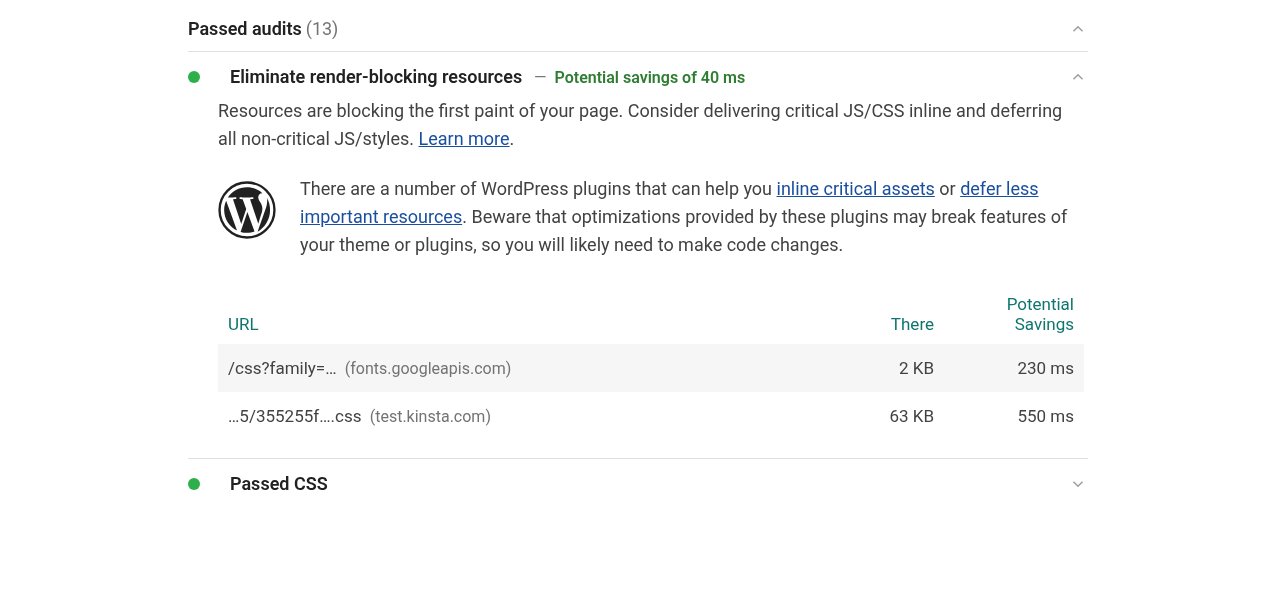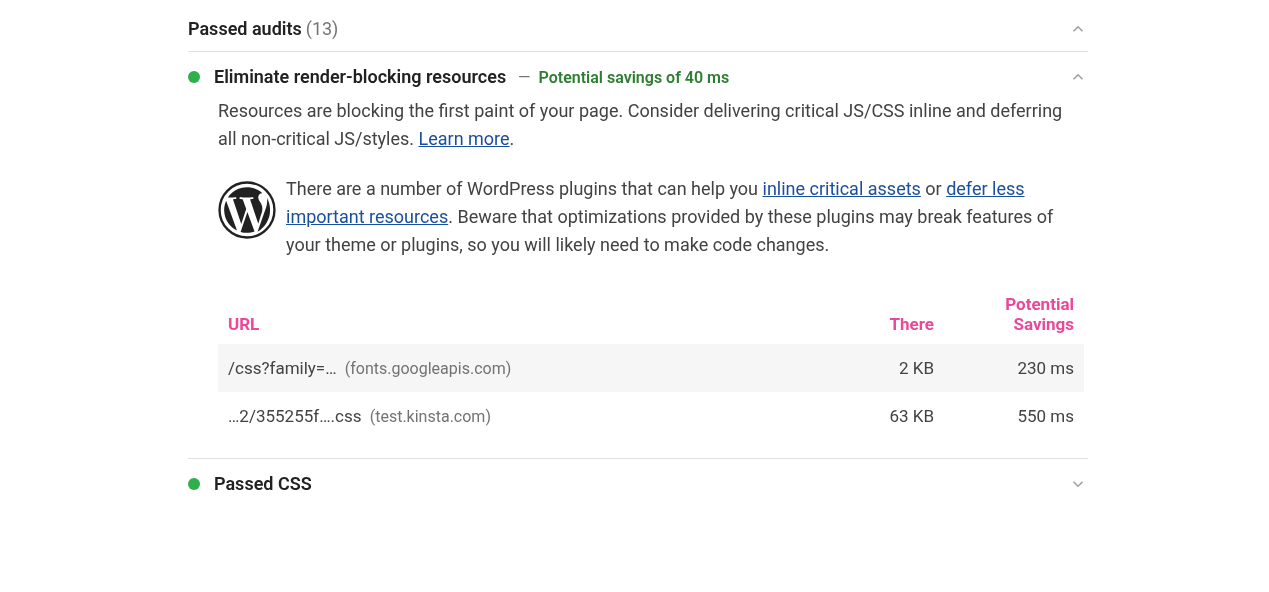--- a/index.html
+++ b/index.html
@@ -39,21 +39,21 @@
   .audit-row {
     display: flex;
     align-items: center;
     justify-content: space-between;
     padding: 14px 0 10px 0;
     cursor: pointer;
   }
   .audit-row-left {
     display: flex;
     align-items: center;
-    gap: 14px;
+    gap: 30px;
   }
   .dot {
     width: 12px;
     height: 12px;
     border-radius: 50%;
     background: #2db04a;
     flex-shrink: 0;
   }
   .audit-title {
     font-size: 18px;
@@ -84,21 +84,21 @@
   }
   .audit-desc {
     font-size: 18px;
     line-height: 1.55;
     color: #424242;
     margin-bottom: 22px;
   }
   .link { color: #1a4fa0; }
   .stack-block {
     display: flex;
-    gap: 10px;
+    gap: 24px;
     margin-bottom: 26px;
   }
   .wp-icon {
     flex-shrink: 0;
     width: 58px;
     height: 58px;
     margin-top: 6px;
   }
   .stack-text {
     font-size: 18px;
@@ -106,22 +106,22 @@
     color: #424242;
   }
   .res-table {
     width: 100%;
     border-collapse: collapse;
     margin-top: 6px;
     font-size: 17px;
   }
   .res-table th {
     text-align: left;
-    font-weight: 700;
-    color: #ec4899;
+    font-weight: 400;
+    color: #0f766e;
     padding: 10px 10px;
     vertical-align: bottom;
   }
   .res-table th.right, .res-table td.right { text-align: right; }
   .res-table td {
     padding: 14px 10px;
     color: #424242;
   }
   .res-table tbody tr:nth-child(odd) td {
     background: #f6f6f6;
@@ -192,21 +192,21 @@
         <tr>
           <td>
             <span>/css?family=…</span>
             <span class="url-host">(fonts.googleapis.com)</span>
           </td>
           <td class="right">2 KB</td>
           <td class="right">230 ms</td>
         </tr>
         <tr>
           <td>
-            <span>…2/355255f….css</span>
+            <span>…5/355255f….css</span>
             <span class="url-host">(test.kinsta.com)</span>
           </td>
           <td class="right">63 KB</td>
           <td class="right">550 ms</td>
         </tr>
       </tbody>
     </table>
   </div>
 
   <hr class="divider" style="margin-top:18px">

